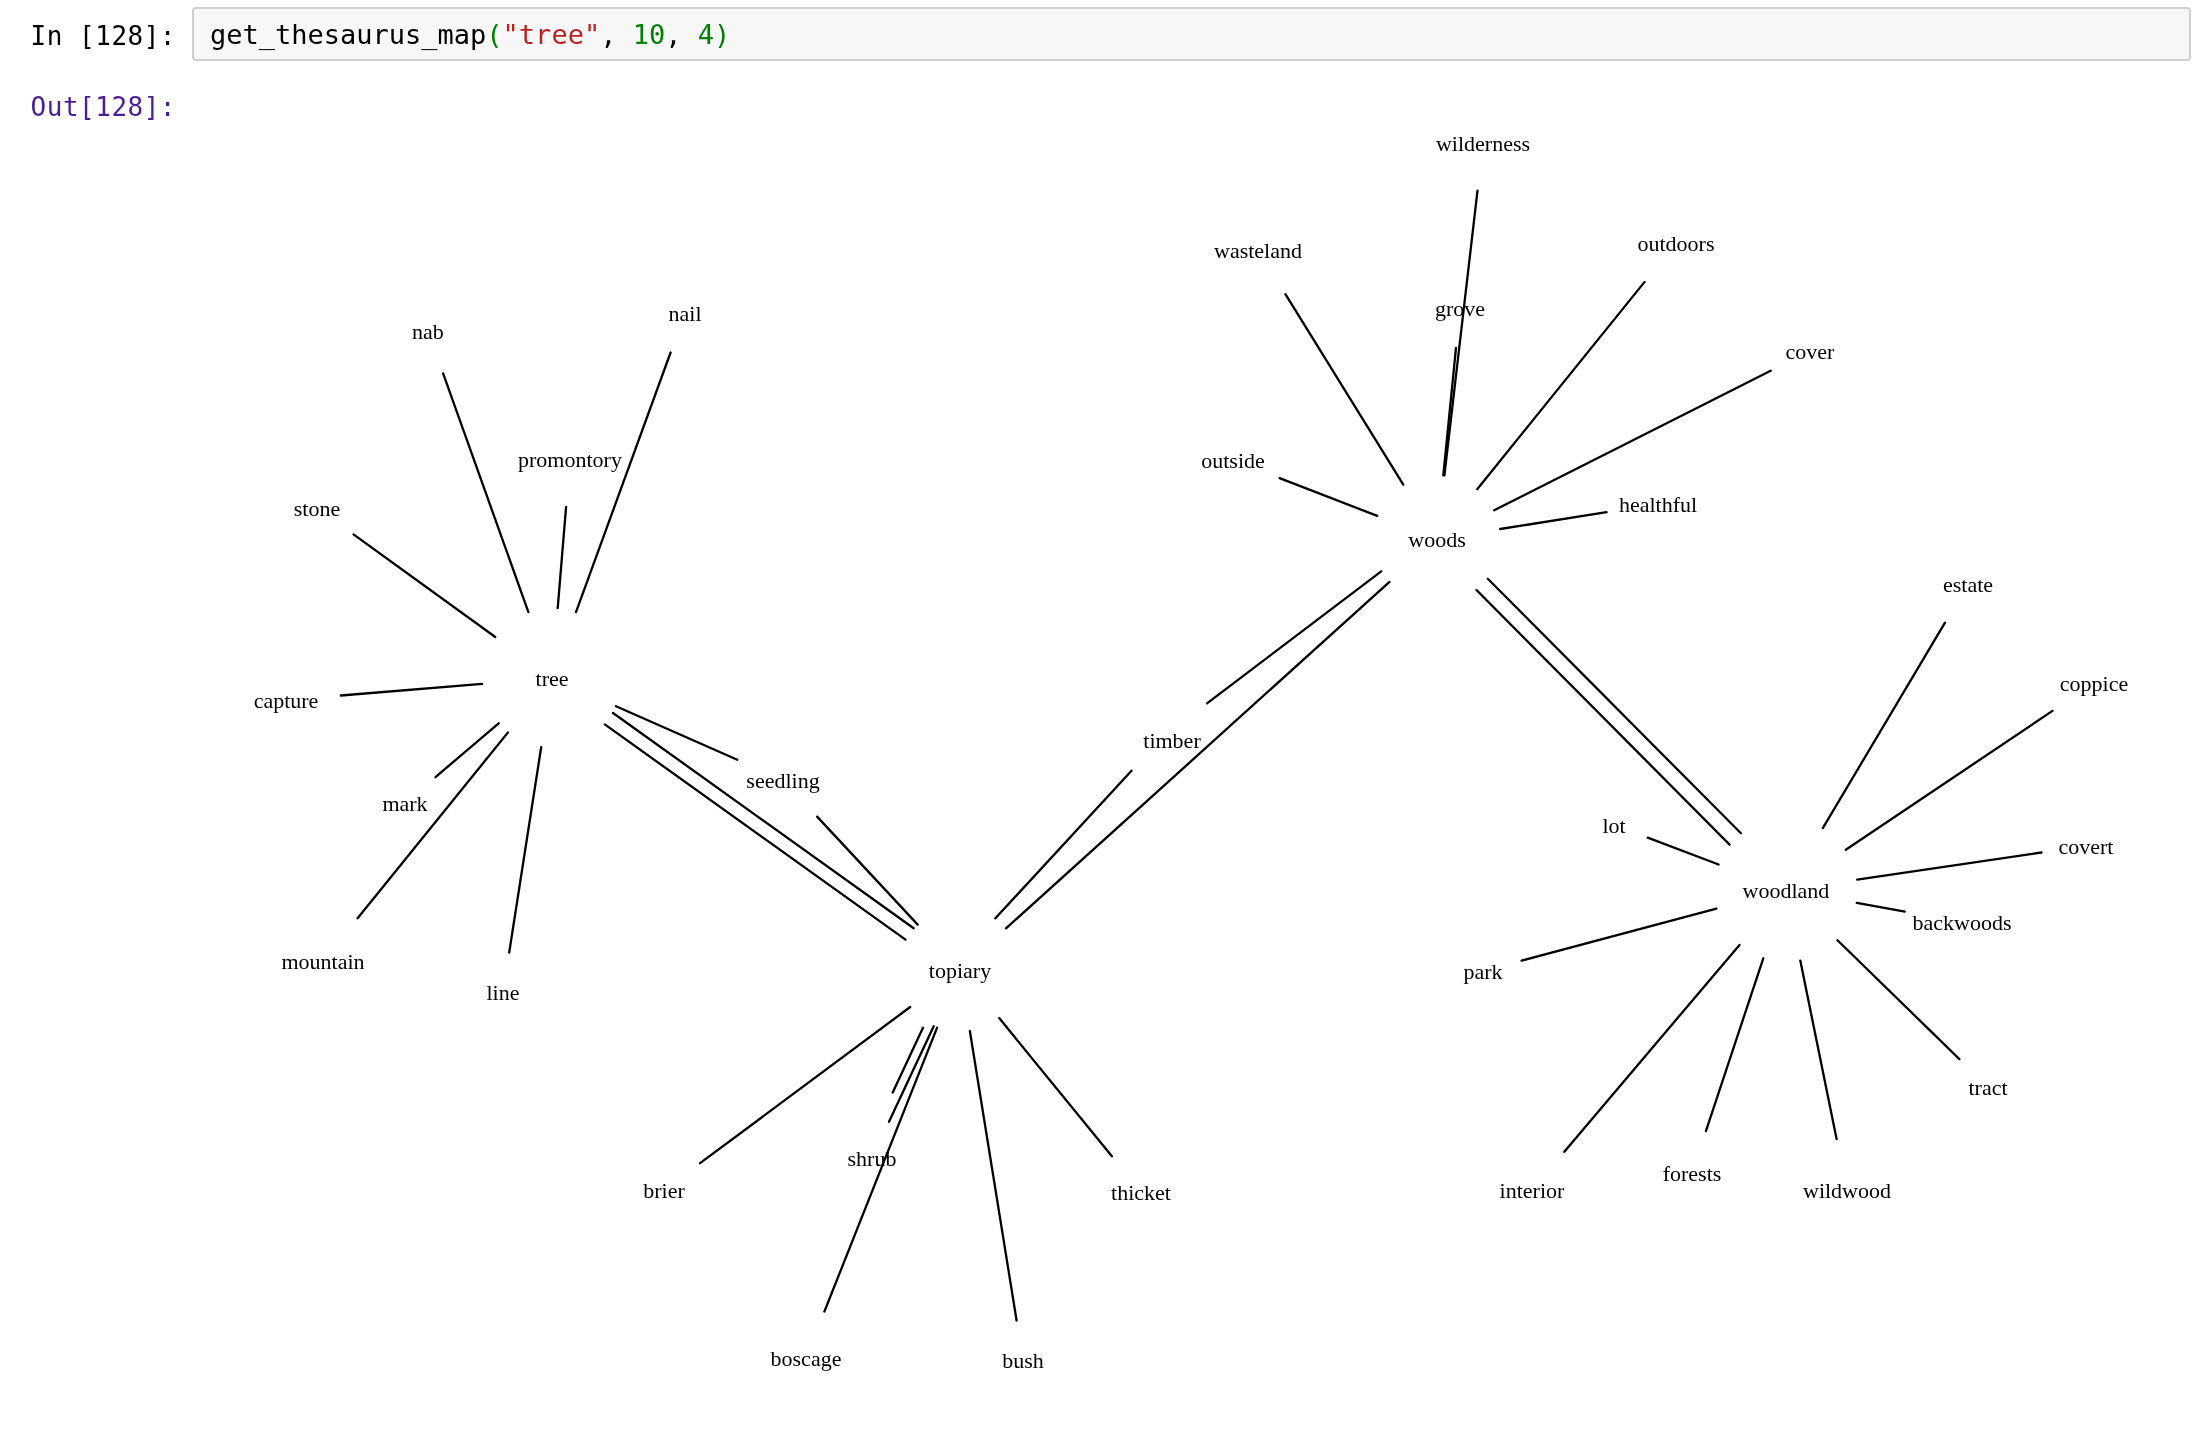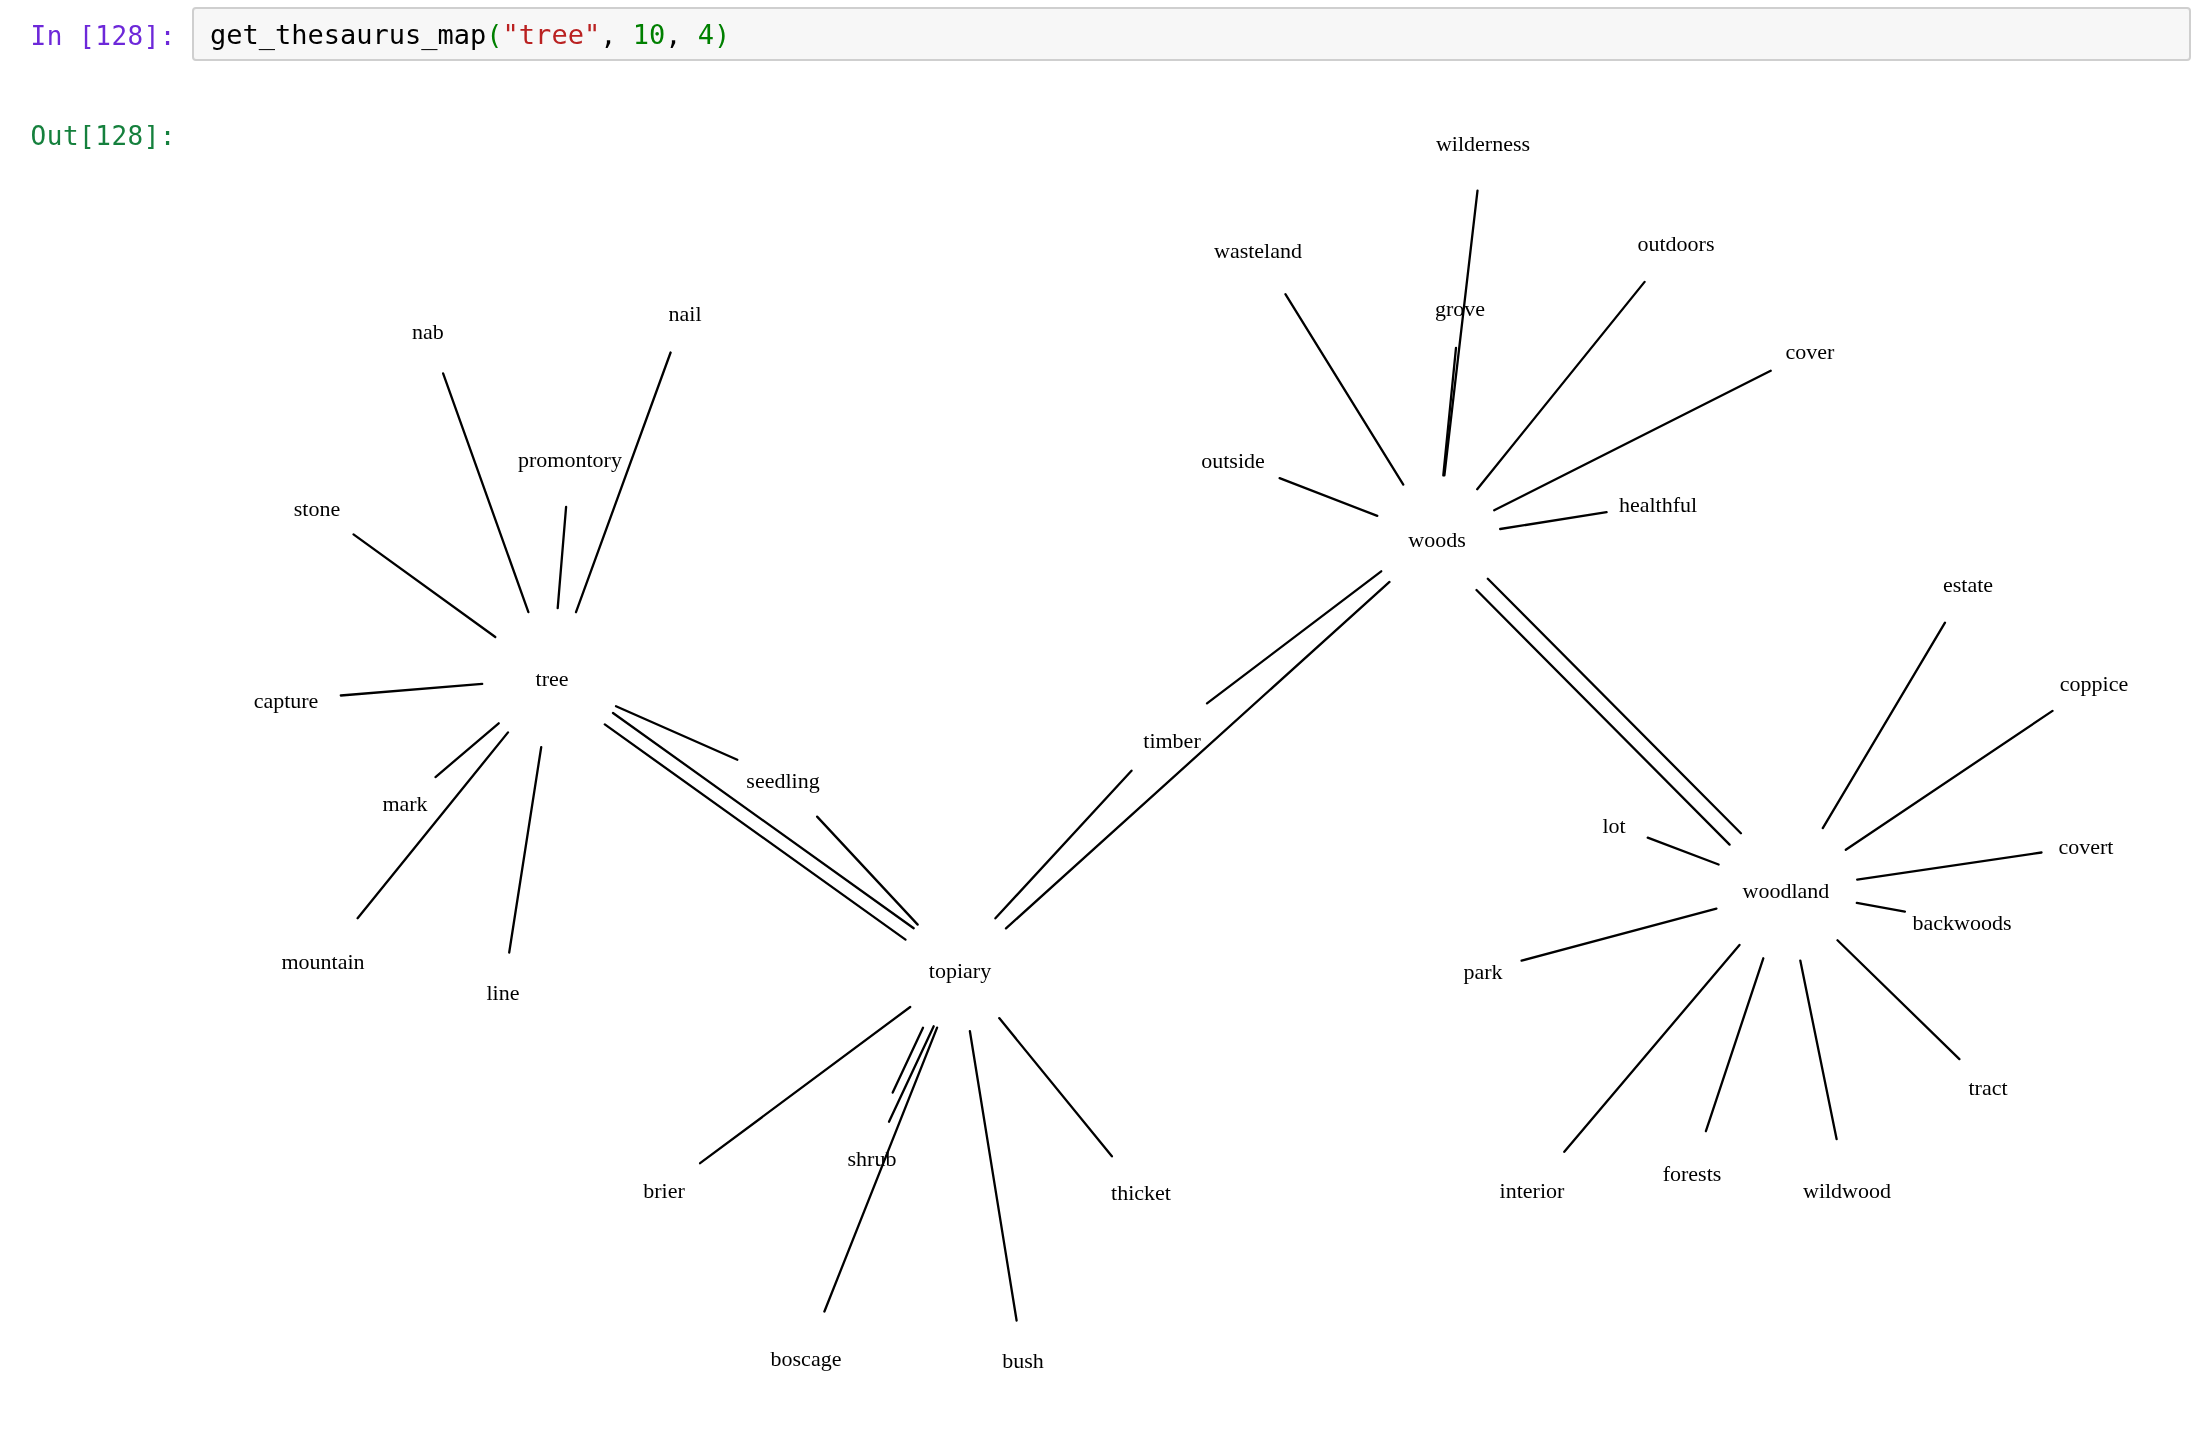--- a/index.html
+++ b/index.html
@@ -18,27 +18,27 @@
   #code-line{font-family:"DejaVu Sans Mono","Liberation Mono",monospace;
              font-size:27px;white-space:pre;line-height:1;}
 
   #graph{position:absolute;left:0;top:0;width:2196px;height:1432px;}
   #graph text{font-family:"Liberation Serif","DejaVu Serif",serif;
               text-anchor:middle;}
 </style>
 </head>
 <body>
 
-<div class="prompt" id="in-prompt" style="color: #6d28d9;">In [128]:</div>
+<div class="prompt" id="in-prompt" style="color: #000000;">In [128]:</div>
 
 <div id="input-box" style="background: rgb(247, 247, 247); border: 2px solid rgb(207, 207, 207);">
   <code id="code-line"><span style="color: rgb(0, 0, 0);">get_thesaurus_map</span><span style="color: rgb(0, 128, 0);">(</span><span style="color: rgb(186, 33, 33);">"tree"</span><span style="color: rgb(0, 0, 0);">, </span><span style="color: rgb(0, 128, 0);">10</span><span style="color: rgb(0, 0, 0);">, </span><span style="color: rgb(0, 128, 0);">4</span><span style="color: rgb(0, 128, 0);">)</span></code>
 </div>
 
-<div class="prompt" id="out-prompt" style="color: #15803d; margin-top: 29px;">Out[128]:</div>
+<div class="prompt" id="out-prompt" style="color: #4c1d95;">Out[128]:</div>
 
 <svg id="graph" viewBox="0 0 2196 1432">
     <line x1="528.4" y1="612.1" x2="443.1" y2="373.4" stroke="#000000" stroke-width="2.3" stroke-linecap="round"></line>
     <line x1="576.0" y1="612.2" x2="670.6" y2="352.5" stroke="#000000" stroke-width="2.3" stroke-linecap="round"></line>
     <line x1="557.7" y1="608.2" x2="566.1" y2="506.8" stroke="#000000" stroke-width="2.3" stroke-linecap="round"></line>
     <line x1="495.3" y1="637.0" x2="353.5" y2="534.4" stroke="#000000" stroke-width="2.3" stroke-linecap="round"></line>
     <line x1="482.2" y1="683.8" x2="340.8" y2="695.5" stroke="#000000" stroke-width="2.3" stroke-linecap="round"></line>
     <line x1="498.7" y1="723.3" x2="435.5" y2="777.1" stroke="#000000" stroke-width="2.3" stroke-linecap="round"></line>
     <line x1="508.0" y1="732.4" x2="357.6" y2="918.2" stroke="#000000" stroke-width="2.3" stroke-linecap="round"></line>
     <line x1="541.2" y1="747.2" x2="509.2" y2="952.5" stroke="#000000" stroke-width="2.3" stroke-linecap="round"></line>

